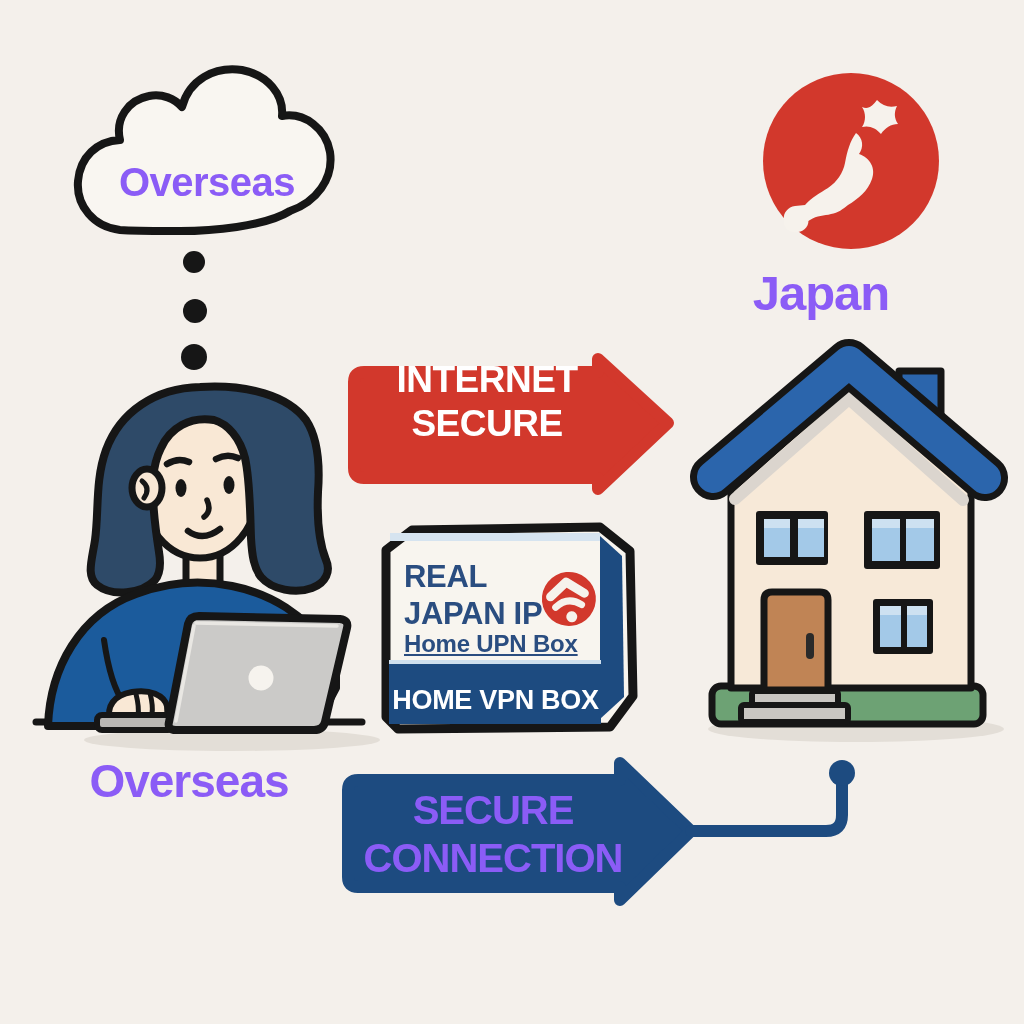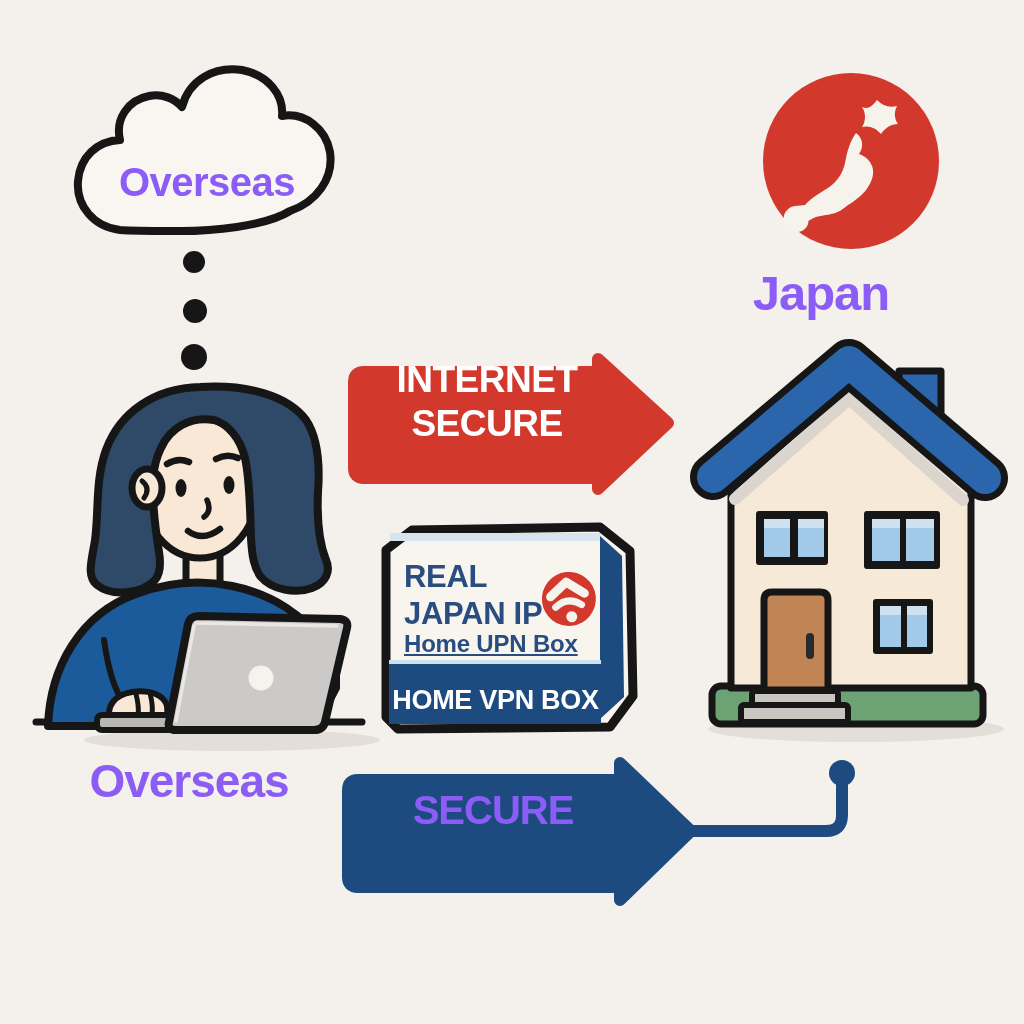--- a/index.html
+++ b/index.html
@@ -211,15 +211,16 @@
   <span>REAL</span>
   <span>JAPAN IP</span>
 </div>
 <div class="label box-subtitle">Home UPN Box</div>
 <div class="label band-label">HOME VPN BOX</div>
 
 <div class="label person-caption">Overseas</div>
 
 <div class="label secure-label">
   <span>SECURE</span>
+  <span>CONNECTION</span>
 </div>
 
 </div>
 
 </body></html>

